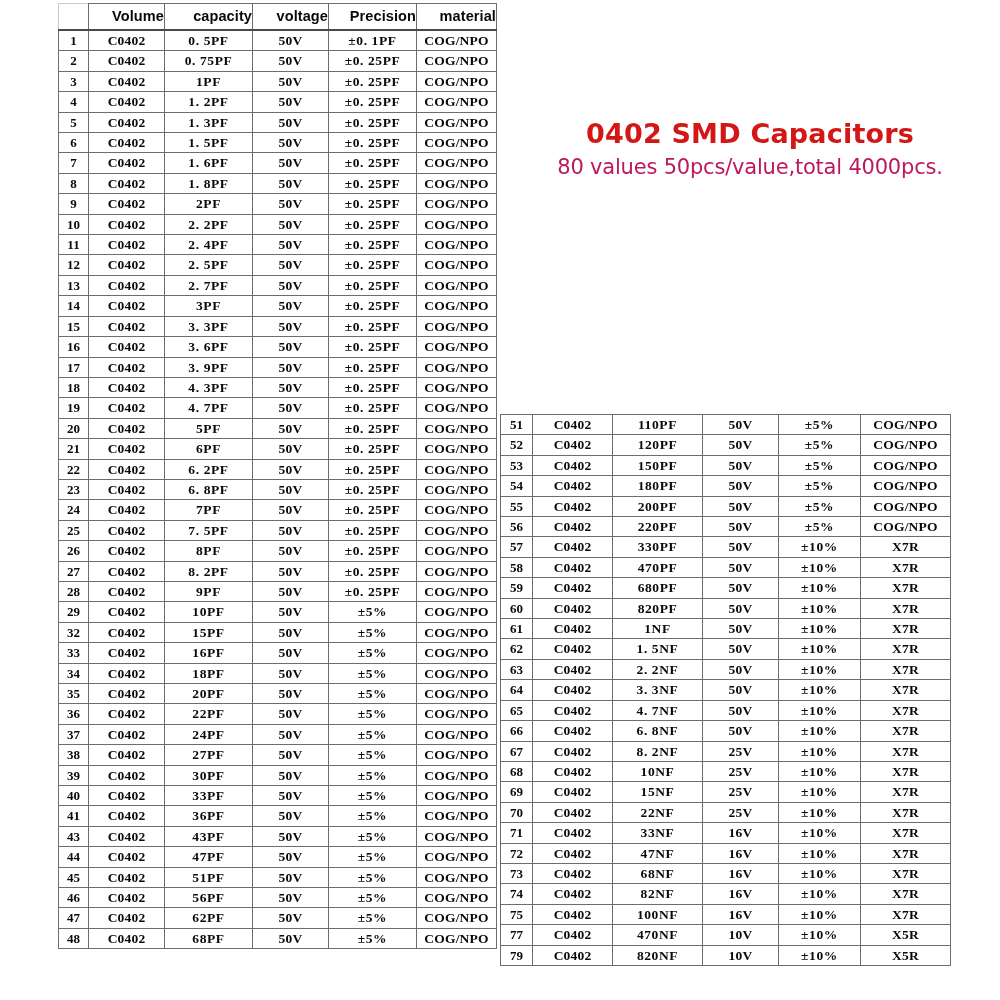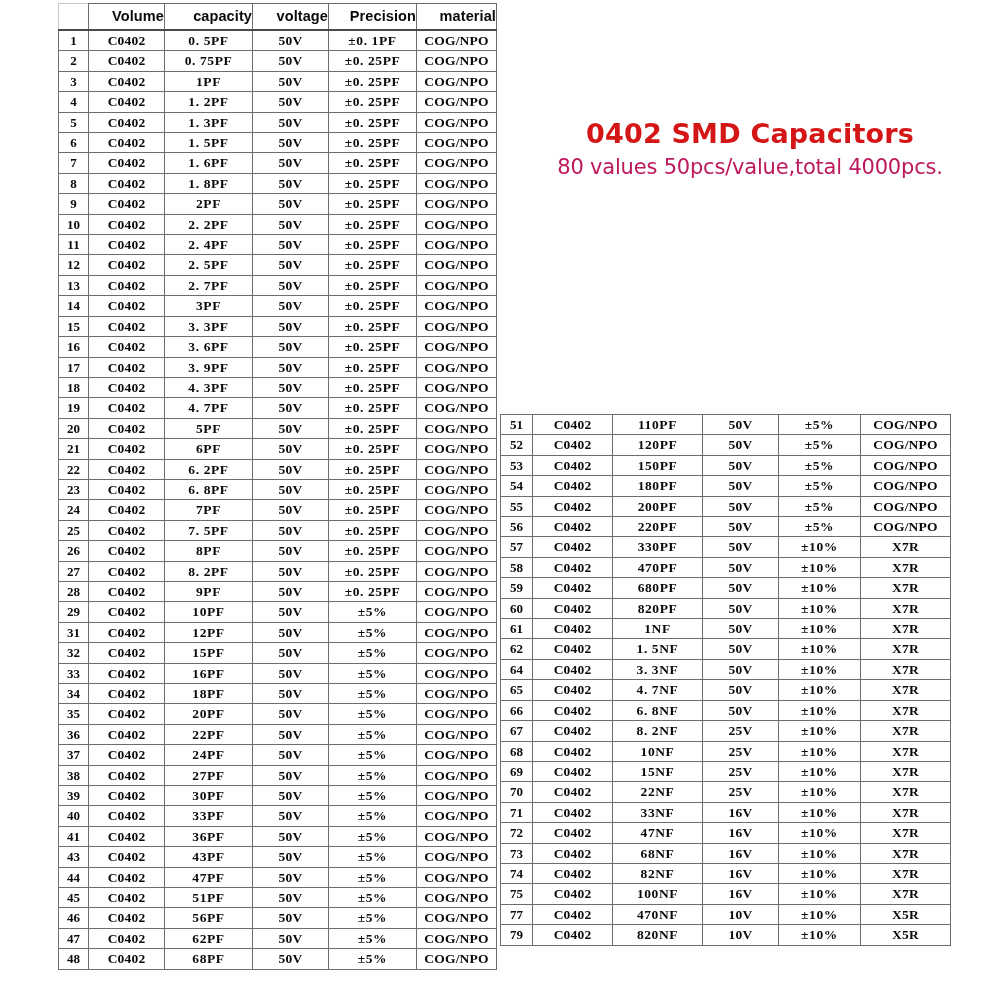--- a/index.html
+++ b/index.html
@@ -361,28 +361,20 @@
       </tr>
       <tr>
         <td class="c-idx">29</td>
         <td class="c-vol">C0402</td>
         <td class="c-cap">10PF</td>
         <td class="c-volt">50V</td>
         <td class="c-prec">±5%</td>
         <td class="c-mat">COG/NPO</td>
       </tr>
       <tr>
-        <td class="c-idx">31</td>
-        <td class="c-vol">C0402</td>
-        <td class="c-cap">12PF</td>
-        <td class="c-volt">50V</td>
-        <td class="c-prec">±5%</td>
-        <td class="c-mat">COG/NPO</td>
-      </tr>
-      <tr>
         <td class="c-idx">32</td>
         <td class="c-vol">C0402</td>
         <td class="c-cap">15PF</td>
         <td class="c-volt">50V</td>
         <td class="c-prec">±5%</td>
         <td class="c-mat">COG/NPO</td>
       </tr>
       <tr>
         <td class="c-idx">33</td>
         <td class="c-vol">C0402</td>
@@ -606,20 +598,28 @@
       </tr>
       <tr>
         <td class="c-idx">62</td>
         <td class="c-vol">C0402</td>
         <td class="c-cap">1. 5NF</td>
         <td class="c-volt">50V</td>
         <td class="c-prec">±10%</td>
         <td class="c-mat">X7R</td>
       </tr>
       <tr>
+        <td class="c-idx">63</td>
+        <td class="c-vol">C0402</td>
+        <td class="c-cap">2. 2NF</td>
+        <td class="c-volt">50V</td>
+        <td class="c-prec">±10%</td>
+        <td class="c-mat">X7R</td>
+      </tr>
+      <tr>
         <td class="c-idx">64</td>
         <td class="c-vol">C0402</td>
         <td class="c-cap">3. 3NF</td>
         <td class="c-volt">50V</td>
         <td class="c-prec">±10%</td>
         <td class="c-mat">X7R</td>
       </tr>
       <tr>
         <td class="c-idx">65</td>
         <td class="c-vol">C0402</td>

